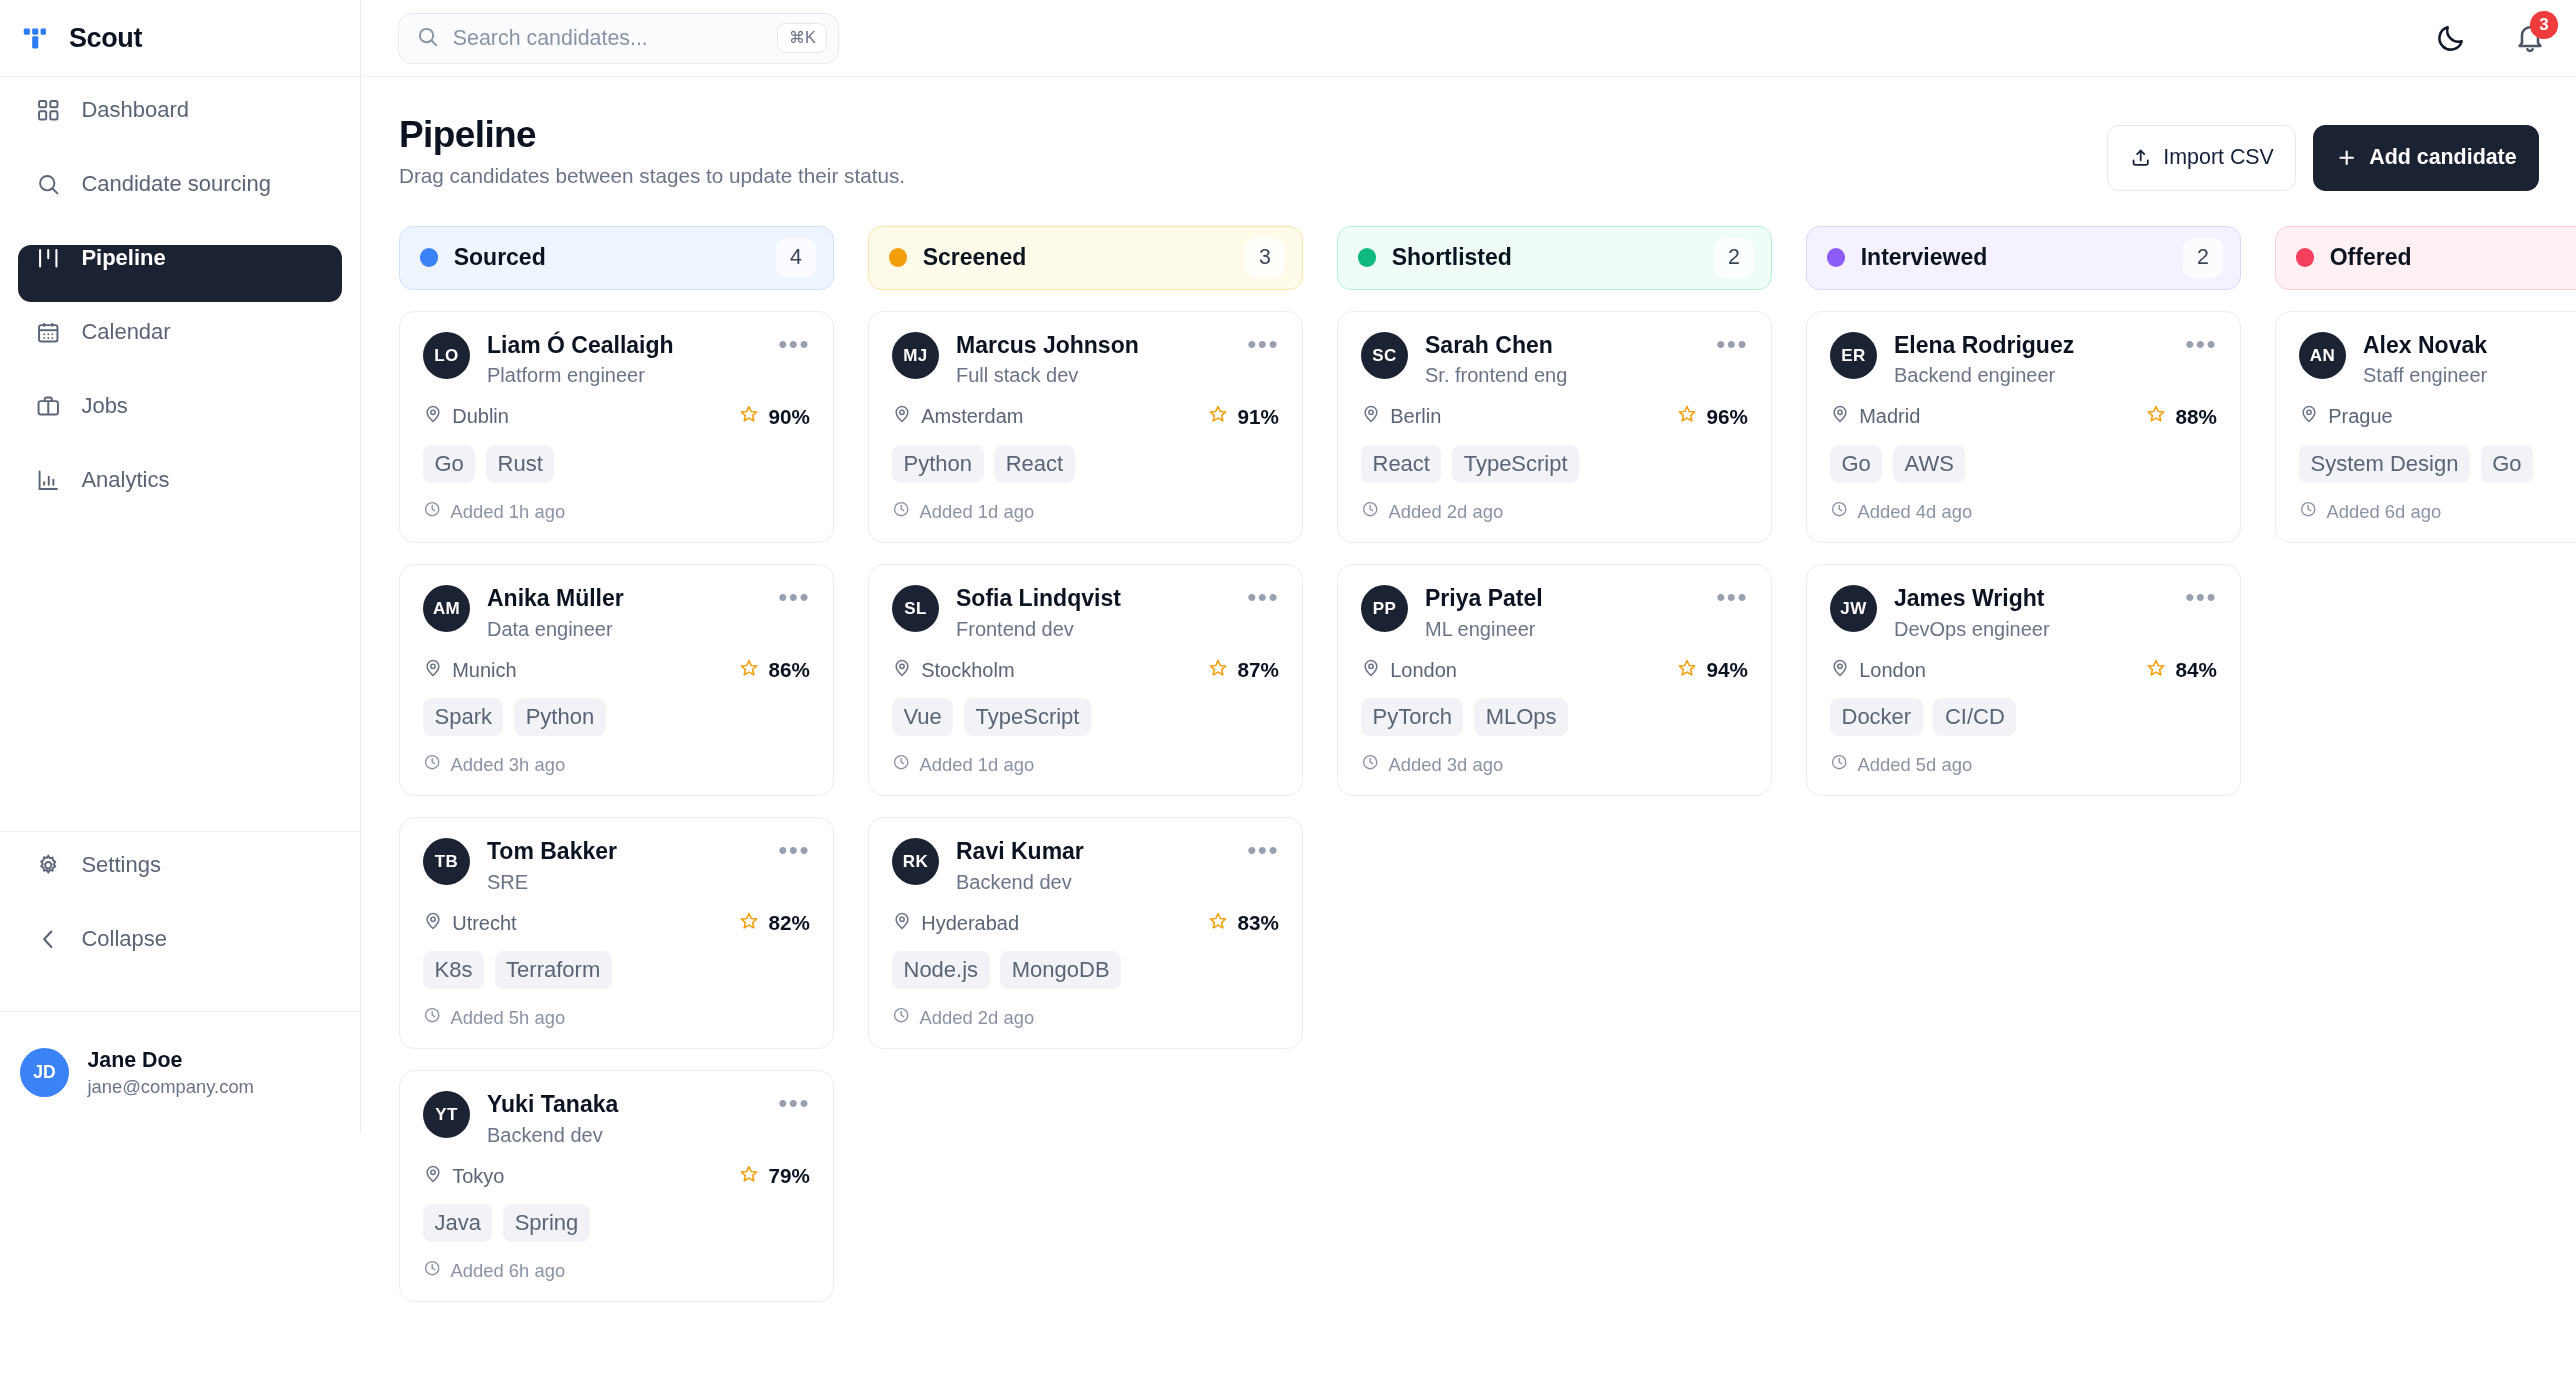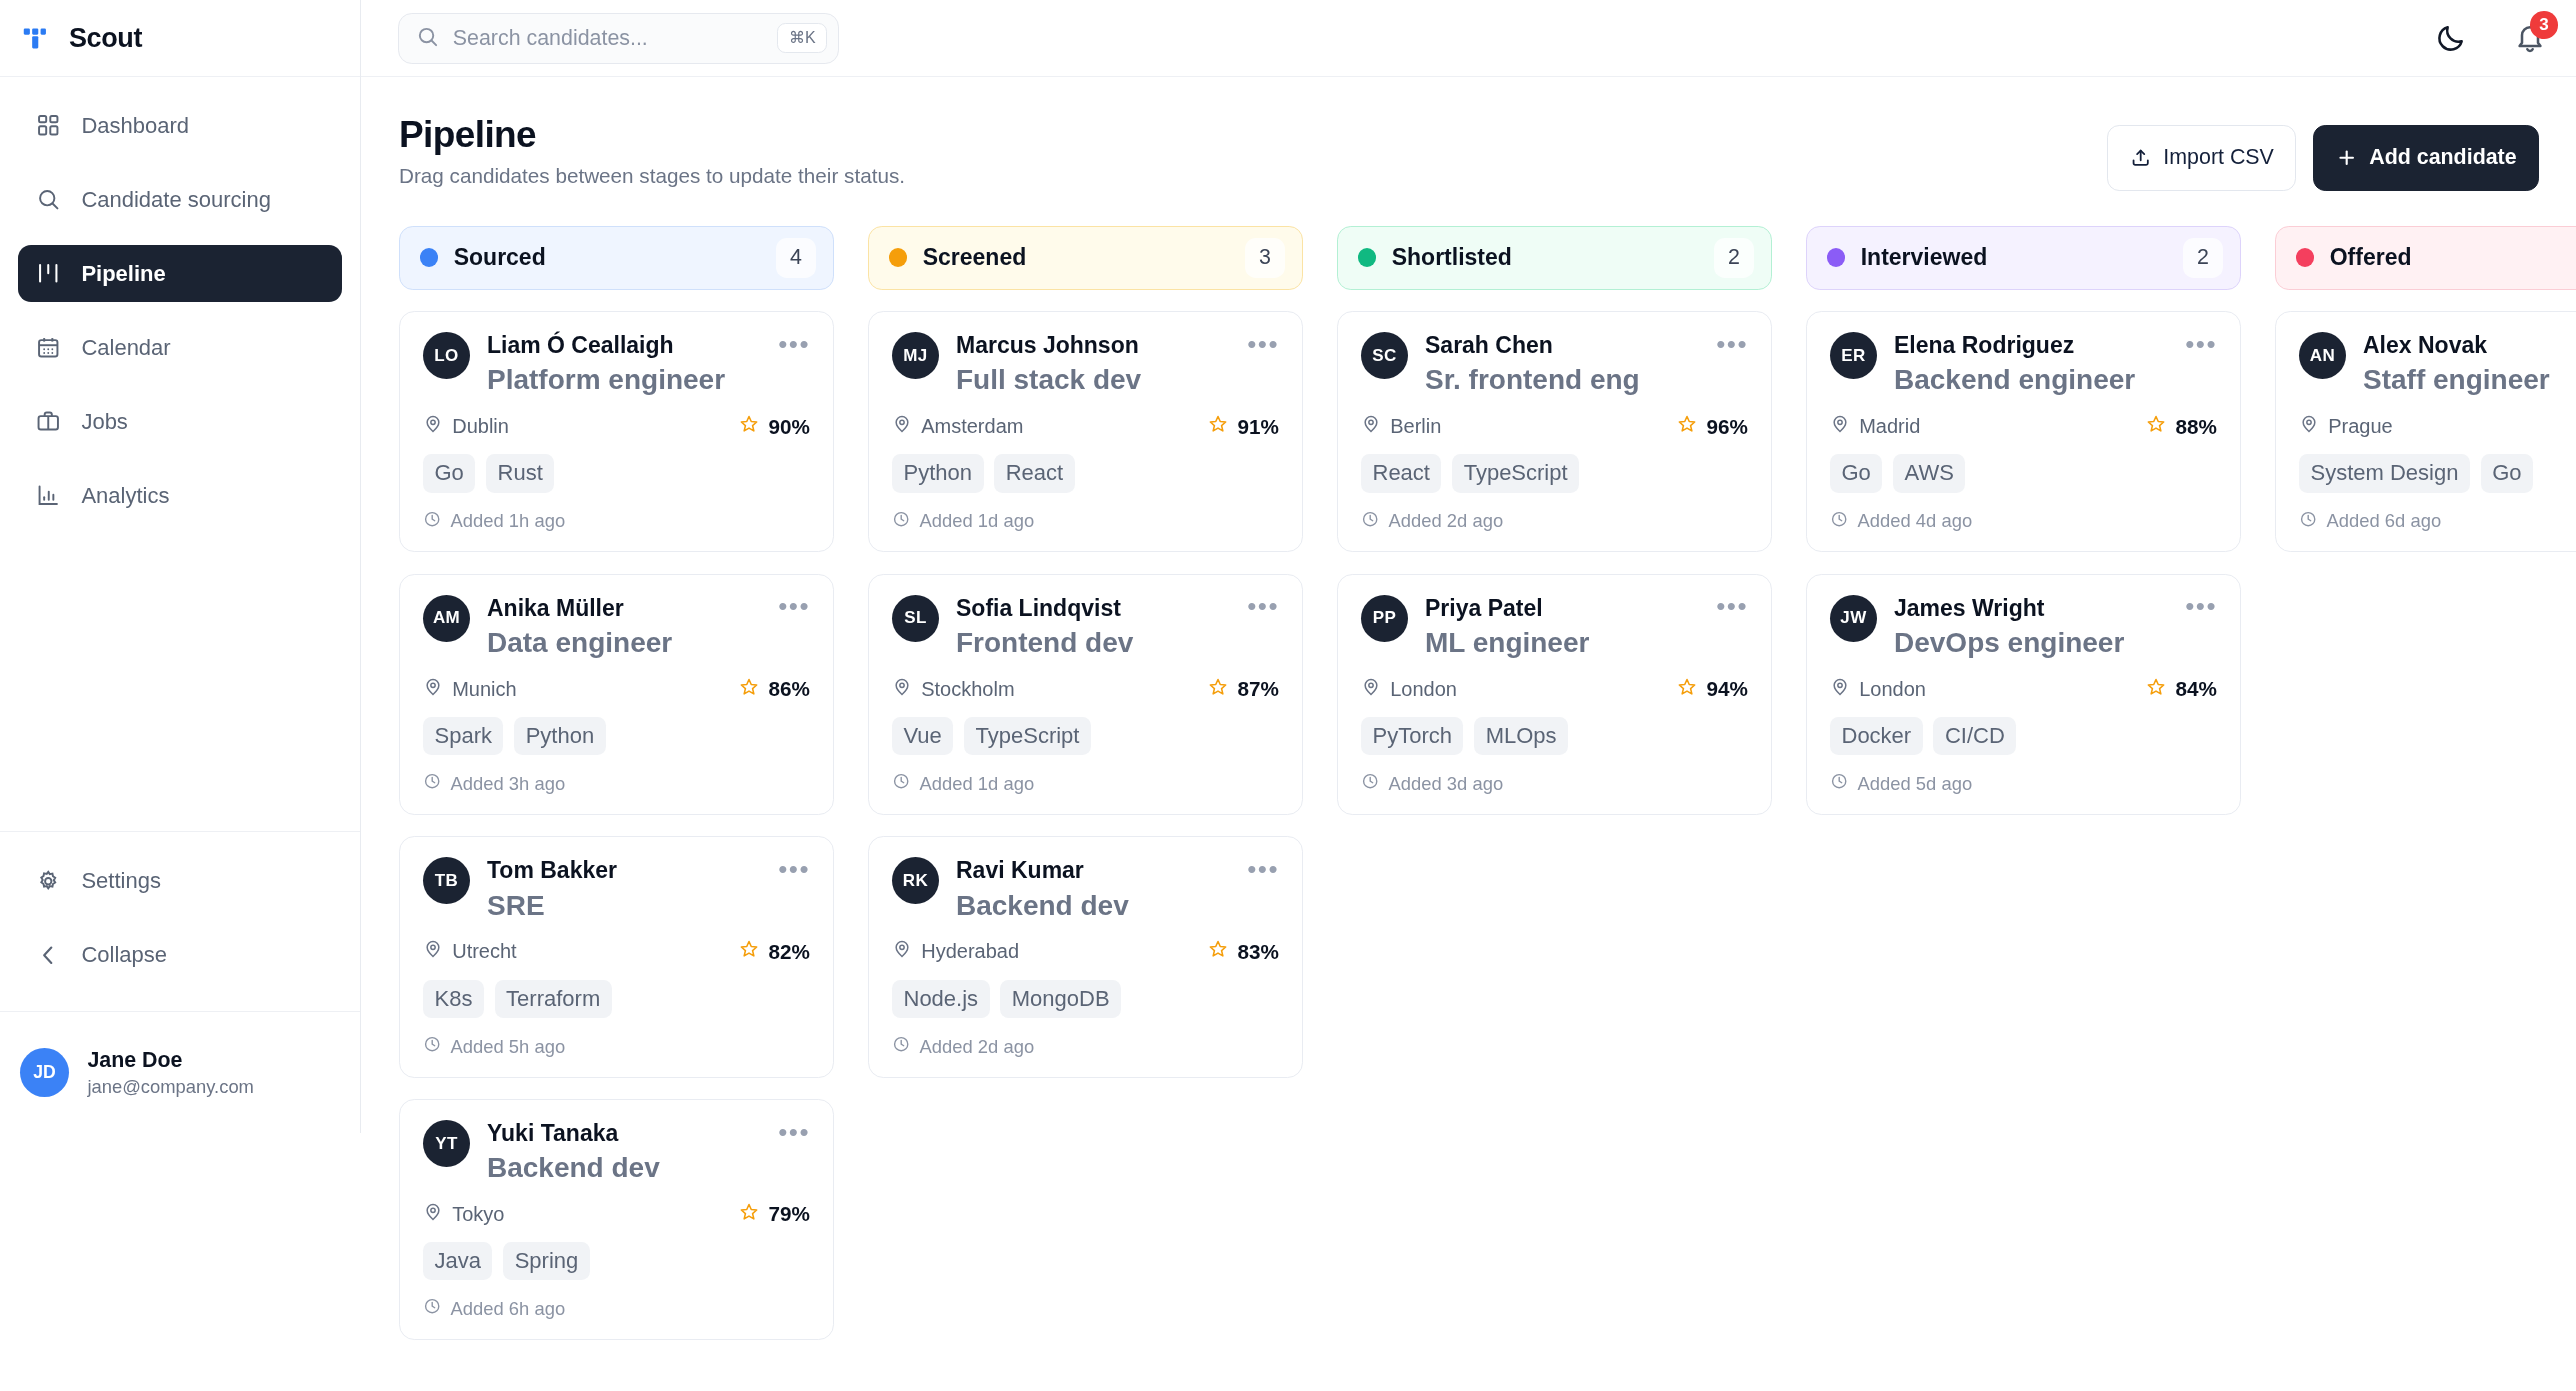--- a/index.html
+++ b/index.html
@@ -23,21 +23,21 @@
     height: 77px; flex: 0 0 77px;
     display: flex; align-items: center; gap: 20px;
     padding-left: 23px;
     border-bottom: 1.5px solid #eef0f4;
   }
   .brand-mark { width: 26px; height: 23px; display:block; }
   .brand-name { font-size: 27px; font-weight: bold; letter-spacing: -0.4px; color: #0b1220; }
 
   .nav { padding: 20px 18.4px 0 18.4px; flex: 1 1 auto; }
   .nav-item {
-    display: flex; align-items: center; gap: 20px;
+    display: flex; align-items: flex-start; gap: 20px;
     height: 57px; padding-left: 17px;
     border-radius: 13px;
     color: #5a6475; font-size: 22px;
     margin-bottom: 17px;
     cursor: pointer;
   }
   .nav-item.active { background: #1b2332; color: #ffffff; font-weight: bold; }
   .nav-icon { width: 26px; height: 26px; display: flex; align-items: center; justify-content: center; flex: 0 0 26px; }
   .nav-icon svg { width: 24.5px; height: 24.5px; display: block; }
 
@@ -134,21 +134,21 @@
   }
   .card-top { display: flex; align-items: flex-start; gap: 17px; }
   .c-avatar {
     width: 47px; height: 47px; border-radius: 50%; flex: 0 0 47px;
     background: #1b2332; color: #fff;
     display: flex; align-items: center; justify-content: center;
     font-size: 17px; font-weight: bold; letter-spacing: 0.4px;
   }
   .c-id { flex: 1 1 auto; min-width: 0; }
   .c-name { font-size: 23px; font-weight: bold; color: #0b1220; line-height: 1.2; white-space: nowrap; }
-  .c-role { font-size: 28px; color: #6b7486; margin-top: 3.8px; line-height: 1.2; font-weight: bold; }
+  .c-role { font-size: 20px; color: #6b7486; margin-top: 3.8px; line-height: 1.2; }
   .c-more { font-size: 26px; color: #98a0b0; line-height: 0.6; letter-spacing: 1.5px; cursor: pointer; padding-top: 4.6px; }
 
   .c-meta { display: flex; align-items: center; margin-top: 17px; }
   .c-loc { display: flex; align-items: center; gap: 9.2px; font-size: 20px; color: #5a6475; }
   .c-loc svg { width: 20px; height: 20px; flex: 0 0 20px; }
   .c-score { margin-left: auto; display: flex; align-items: center; gap: 9.2px; font-size: 20.7px; font-weight: bold; color: #0b1220; }
   .c-score svg { width: 20px; height: 20px; flex: 0 0 20px; }
 
   .c-tags { display: flex; flex-wrap: wrap; gap: 10.7px; margin-top: 15.3px; }
   .tag { background: #f1f3f6; color: #5a6475; font-size: 22px; border-radius: 8.4px; padding: 6.1px 11.5px; }

